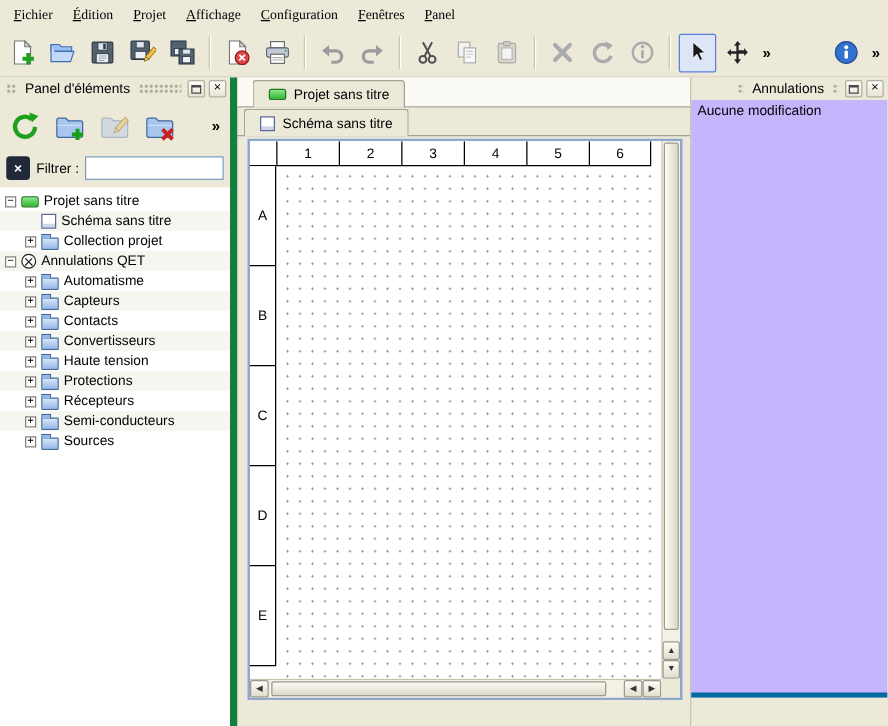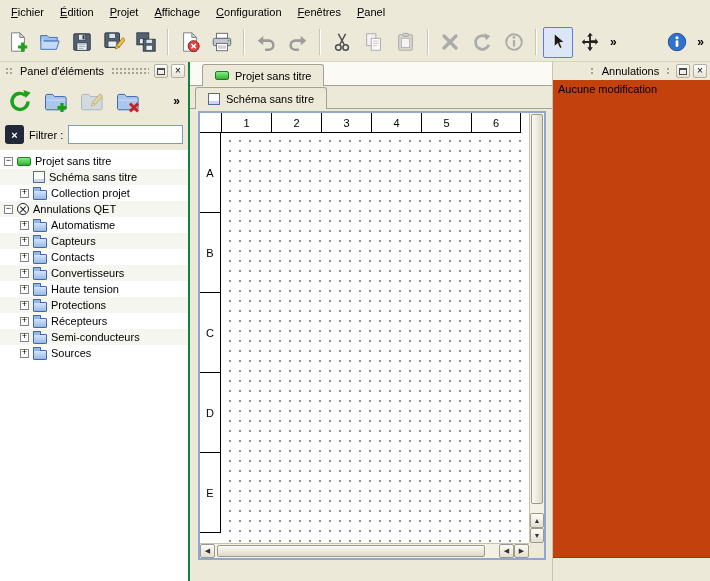--- a/index.html
+++ b/index.html
@@ -7,38 +7,38 @@
   body {
     font-family:"Liberation Sans", sans-serif;
     font-size:11px; color:#000;
     background:#ece9d8; overflow:hidden; position:relative;
   }
   i { font-style:normal; }
 
   
   .menubar { position:absolute; top:0; left:0; right:0; height:23px;
     display:flex; align-items:center; padding-left:3px; background:#ece9d8; }
-  .menu-item { display:inline-block; padding:4px 8px; cursor:default; }
+  .menu-item { display:inline-block; padding:4px 8px; cursor:default;font-family:Liberation Serif, serif; }
   .menu-item::first-letter { text-decoration:underline; }
 
   
   .toolbar { position:absolute; top:23px; left:0; right:0; height:39px;
     display:flex; align-items:center; padding:2px 3px; gap:2px;
     border-bottom:1px solid #d8d4c4; background:#ece9d8; }
   .tbtn { width:30px; height:31px; display:flex; align-items:center; justify-content:center;
     border:1px solid transparent; border-radius:2px; flex:0 0 auto; }
   .tbtn.checked { border:1px solid #5a7edc; background:#dce6f7; }
   .tsep { width:2px; height:26px; border-left:1px solid #c9c5b6; border-right:1px solid #ffffff;
     margin:0 4px; flex:0 0 auto; }
   .tchevron { font-weight:bold; font-size:12px; padding:0 3px; flex:0 0 auto; }
   .tspring { flex:1; }
 
   
   .left-dock  { position:absolute; top:62px; left:0; width:190px; bottom:0;
-    display:flex; flex-direction:column; background:#ece9d8; border-right:2px solid #15803d; }
+    display:flex; flex-direction:column; background:#ece9d8; border-right:6px solid #15803d; }
   .right-dock { position:absolute; top:62px; left:552px; width:158px; bottom:0;
     background:#ece9d8; border-left:1px solid #c8c4b4;padding-left:32px; }
 
   .dock-title { height:18px; display:flex; align-items:center; padding:0 3px; gap:3px; }
   .dock-title-text { white-space:nowrap; padding:0 2px; }
   .dock-dots { flex:1; height:8px;
     background-image:radial-gradient(#a8a494 1px, transparent 1.3px);
     background-size:4px 4px; margin:0 2px; }
   .dock-dots.lead { flex:0 0 8px; }
   .dock-btn { width:14px; height:14px; border:1px solid #b3af9f;
@@ -121,21 +121,21 @@
   .hthumb { position:absolute; top:1px; bottom:1px; left:2px; width:268px;
     background:linear-gradient(#fbfaf4,#ddd9c9); border:1px solid #9d9a8b; border-radius:2px; }
   .sbtn { display:flex; align-items:center; justify-content:center; font-size:7px; color:#333;
     background:linear-gradient(#fdfcf7,#e2ded0); border:1px solid #9d9a8b; border-radius:2px; }
   .sbtn.v { height:15px; width:100%; flex:0 0 15px; }
   .sbtn.h { width:15px; height:100%; flex:0 0 15px; }
   .scorner { grid-column:2; grid-row:2; background:#ece9d8; }
 
   
   .undo-list { position:absolute; top:18px; left:0; right:0; height:478px;
-    background:#c2410c; border-bottom:1px solid #0369a1; padding:2px 3px; }
+    background:#c4b5fd; border-bottom:4px solid #0369a1; padding:2px 3px; }
   .undo-item { padding:1px 2px; white-space:nowrap; }
 </style>
 </head>
 <body>
 
 <div class="menubar">
   <span class="menu-item">Fichier</span>
   <span class="menu-item">Édition</span>
   <span class="menu-item">Projet</span>
   <span class="menu-item">Affichage</span>

